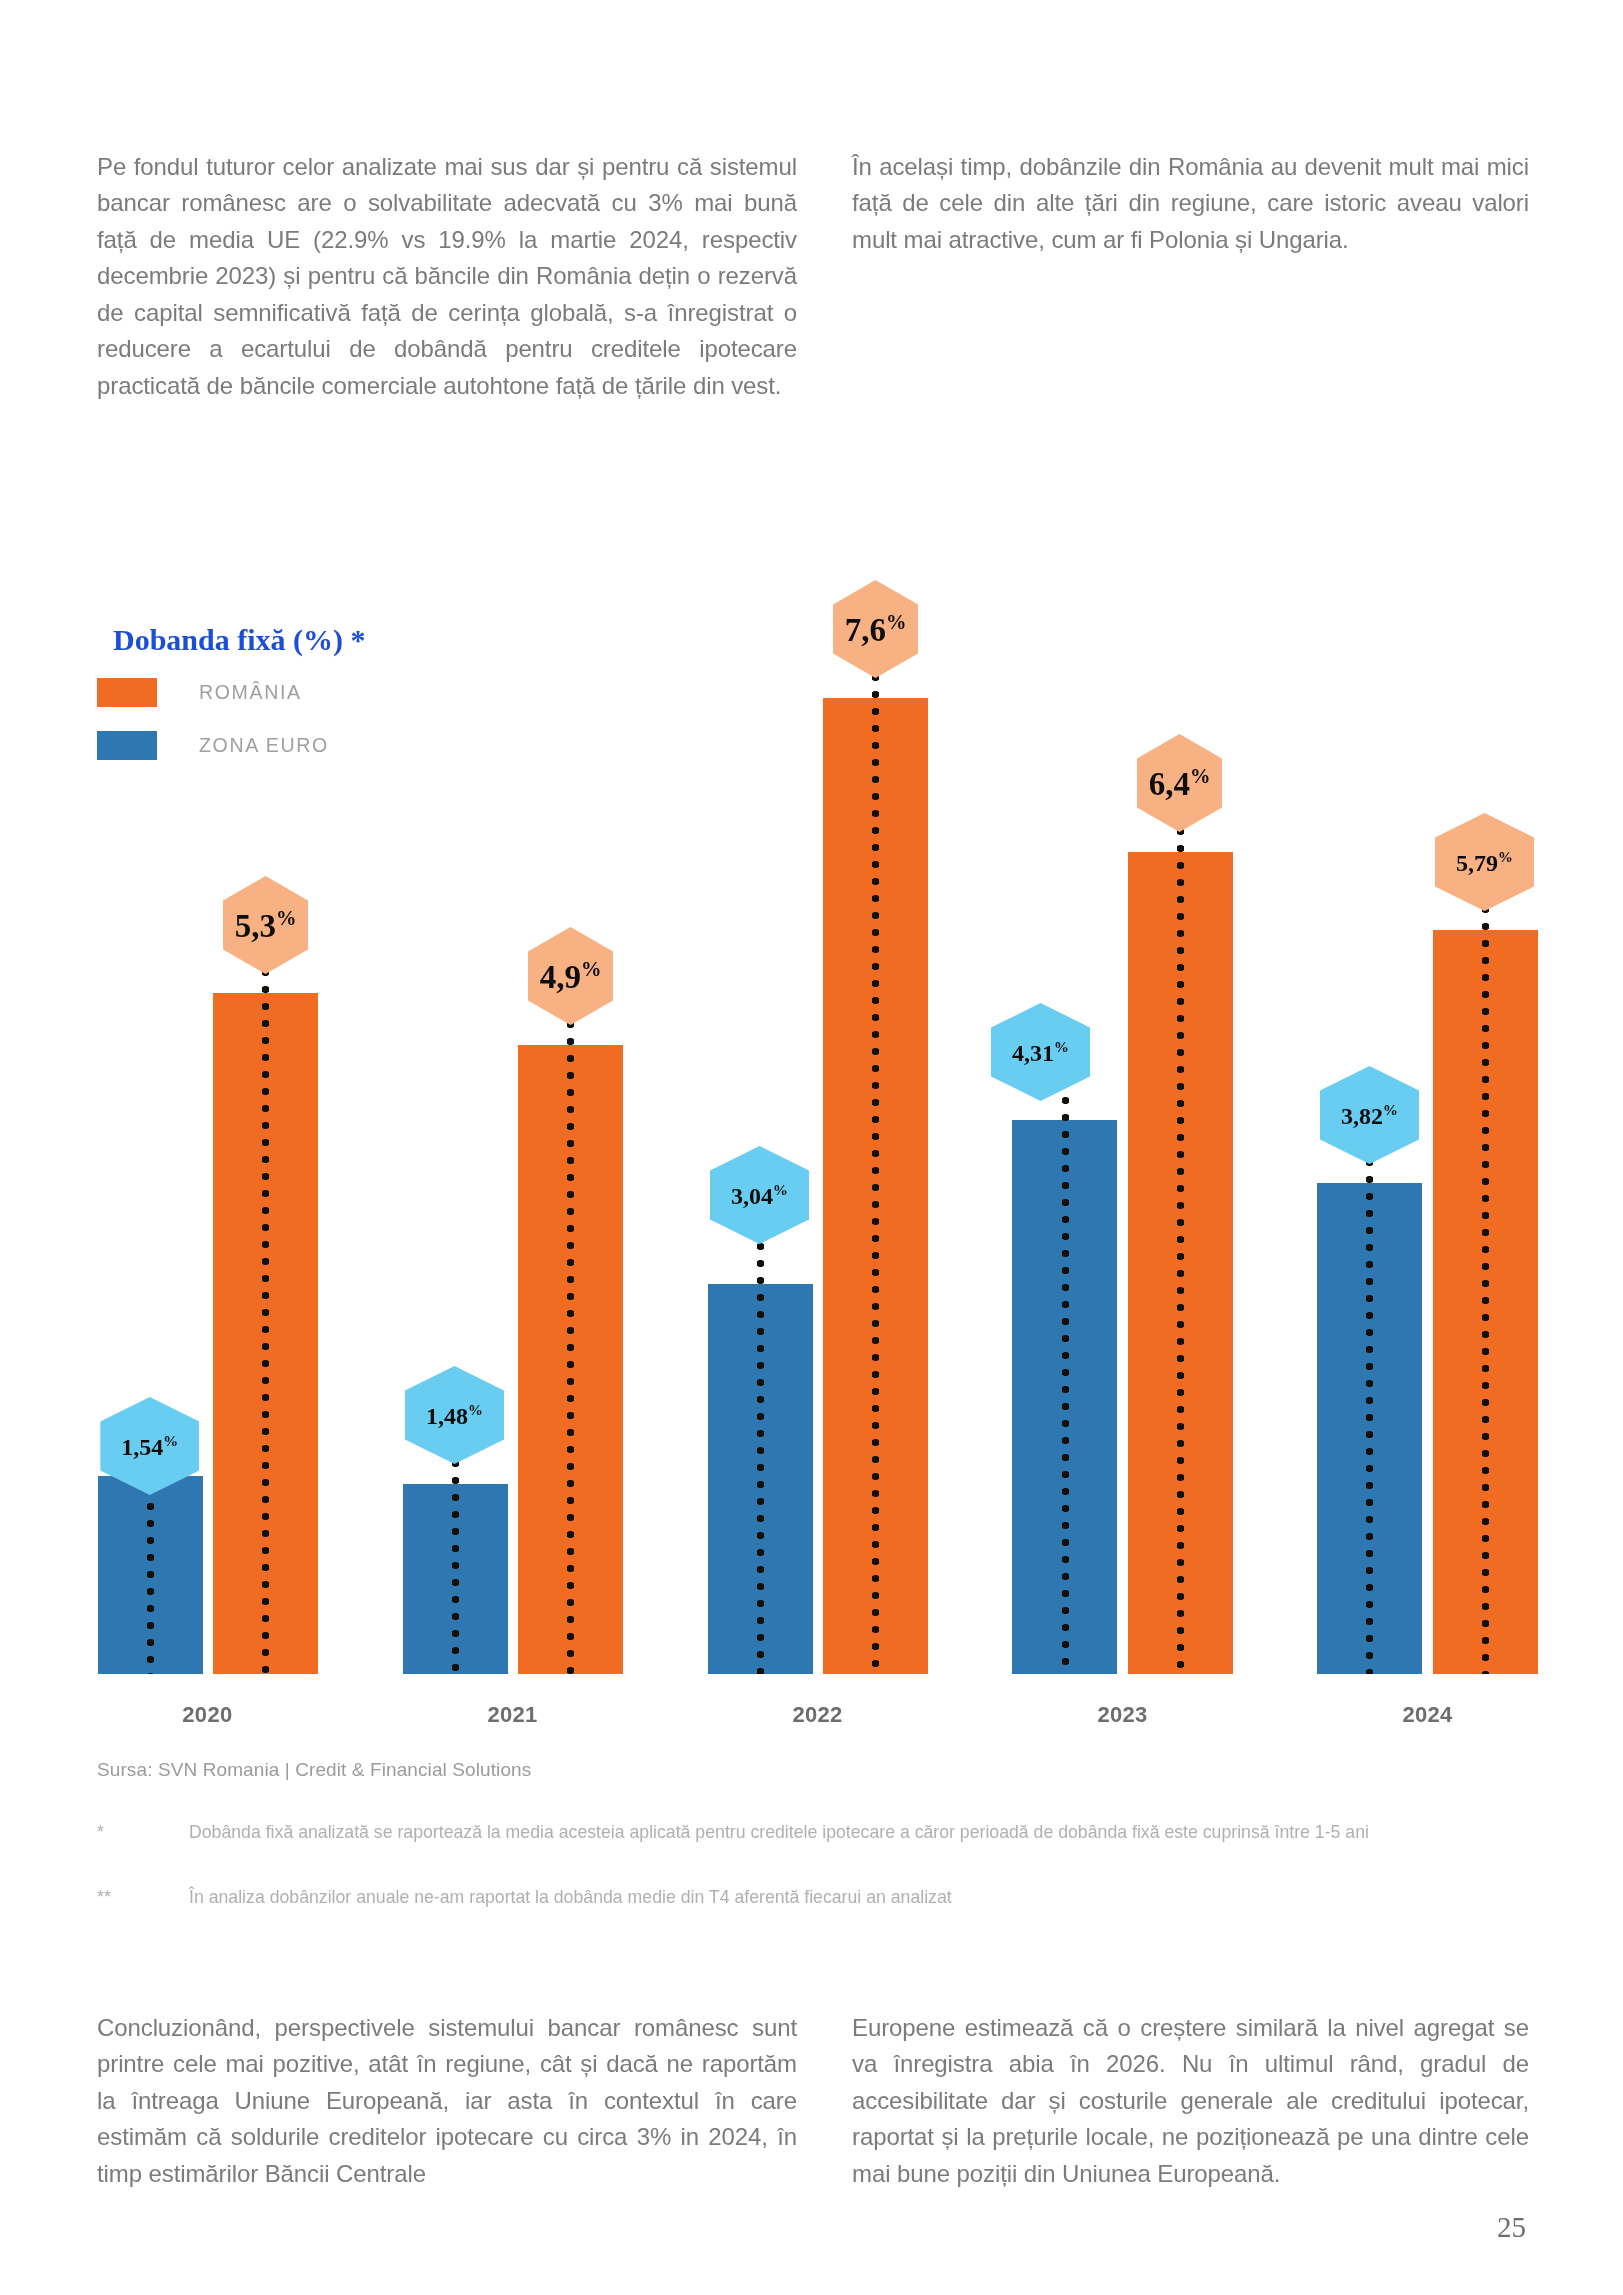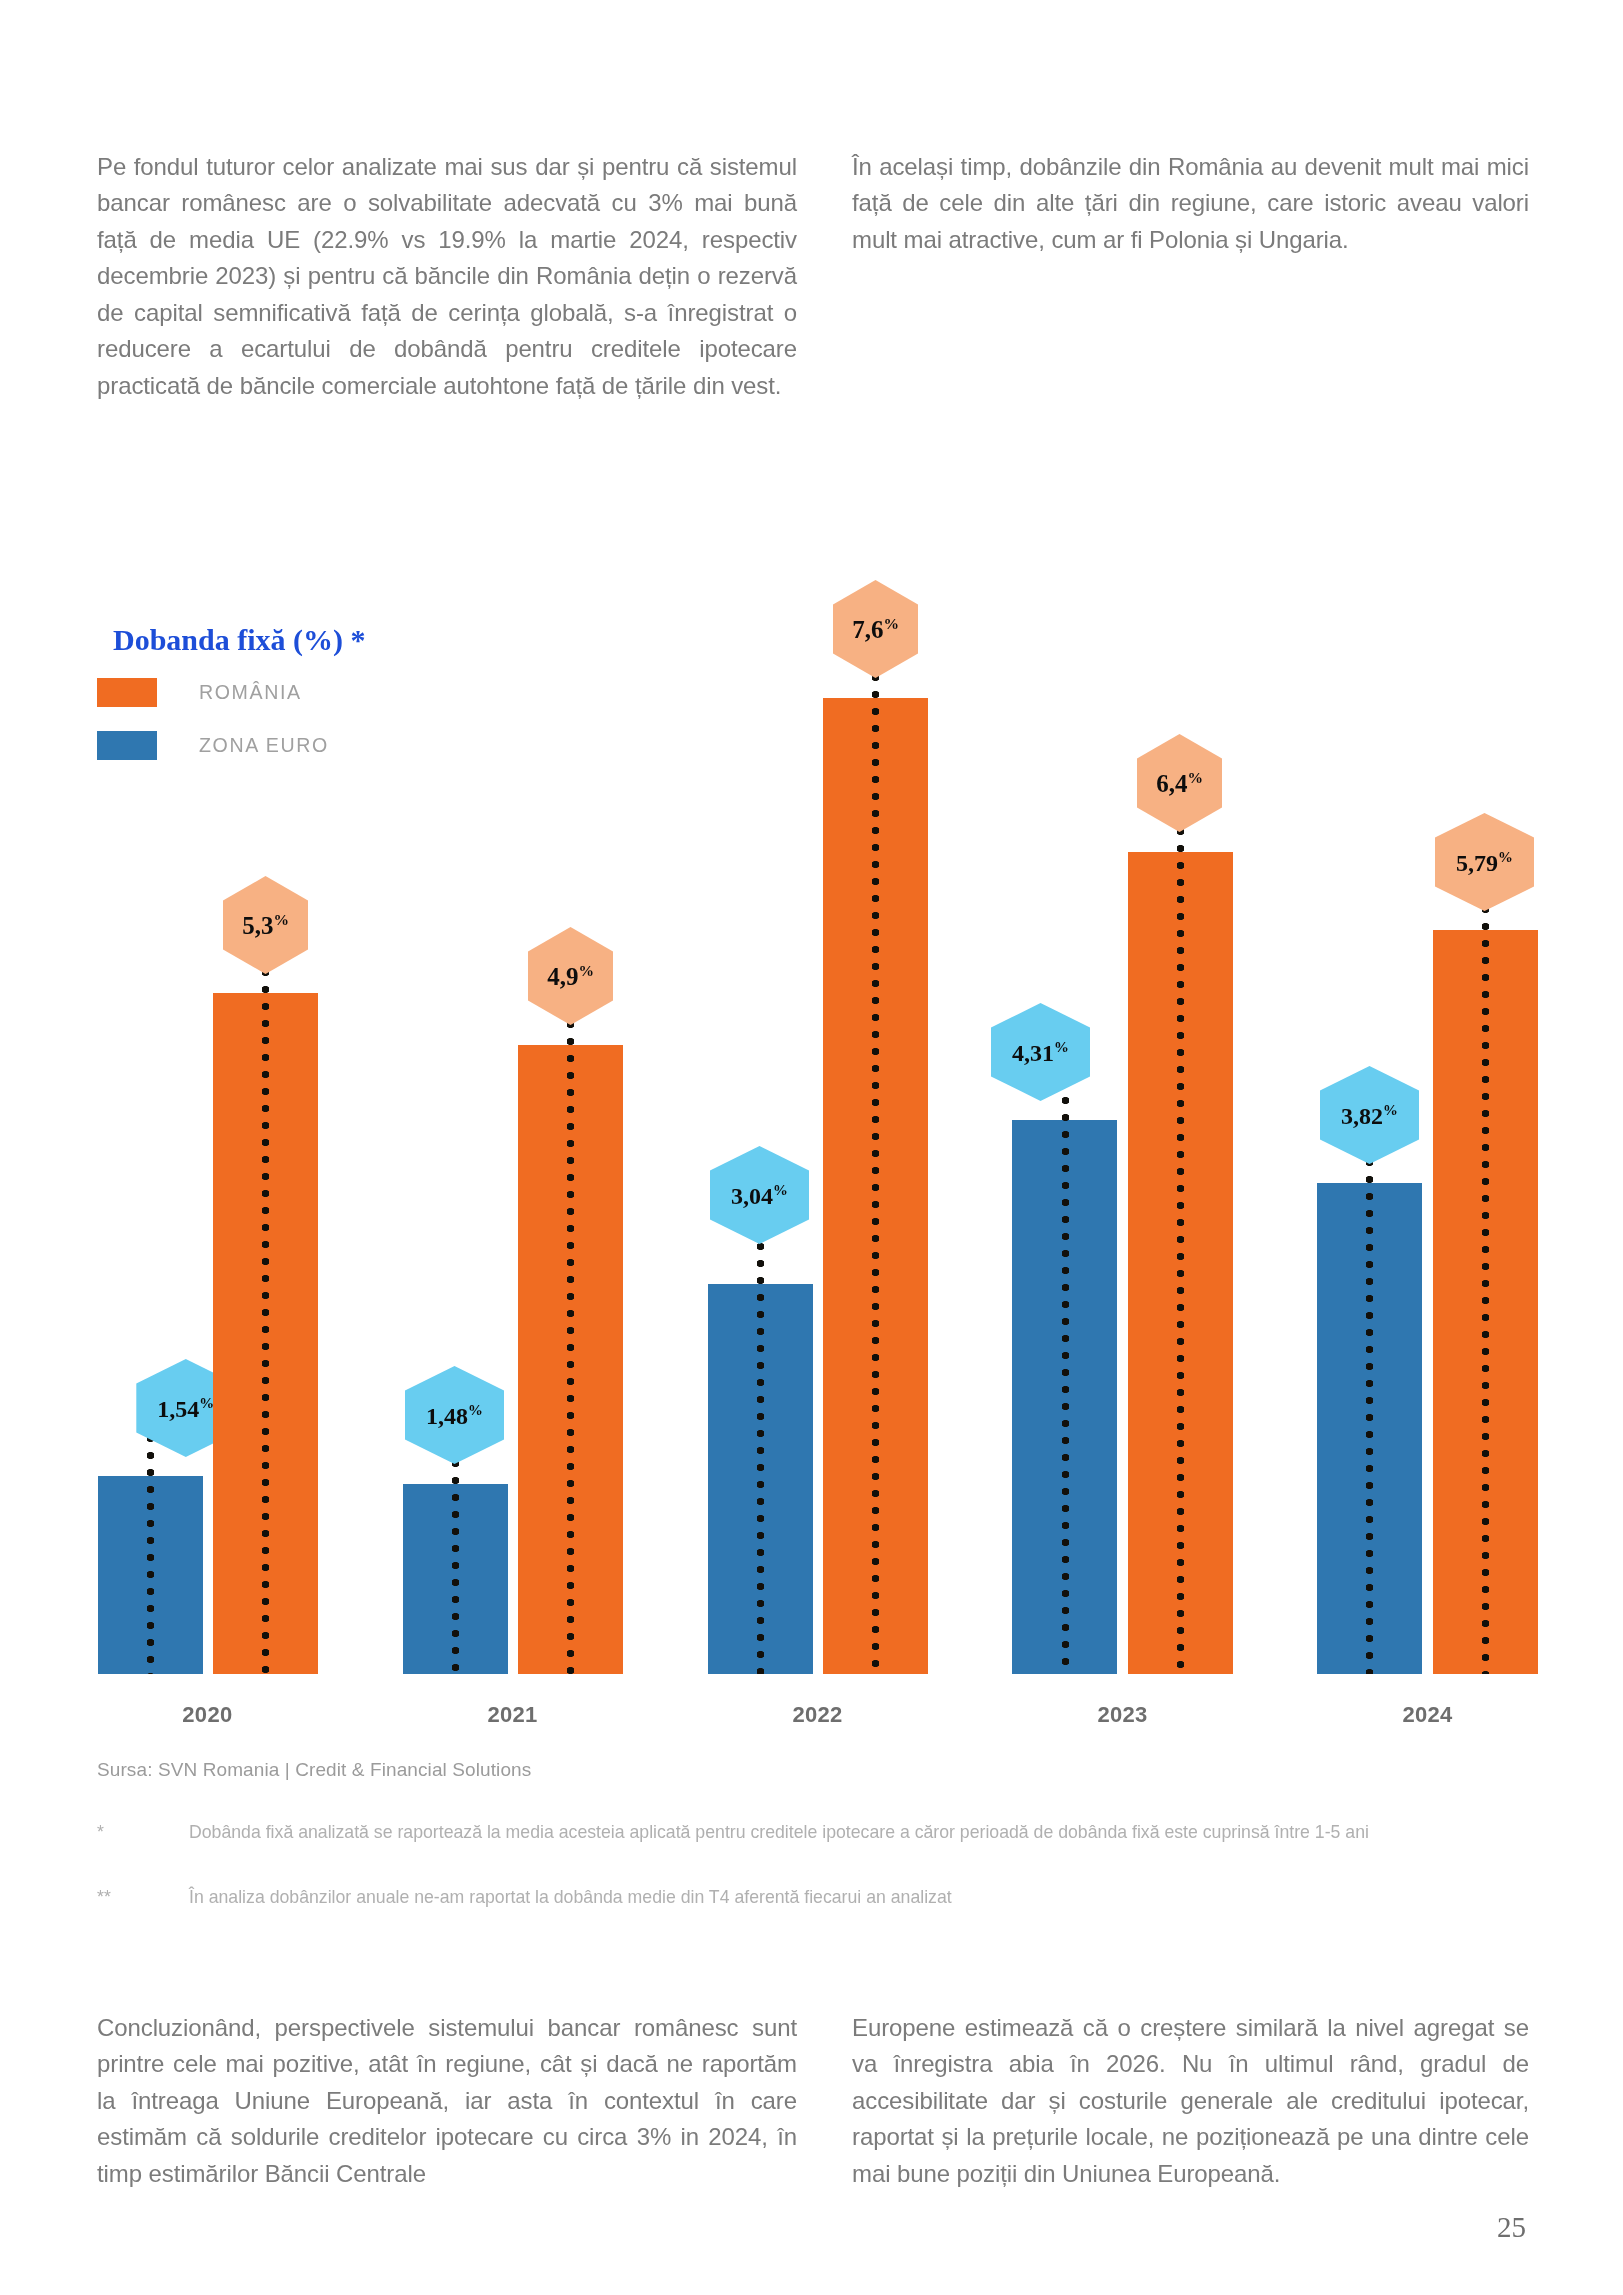--- a/index.html
+++ b/index.html
@@ -54,21 +54,21 @@
     background-size:6.5px 17px;background-repeat:repeat-y;
   }
 
   .hexlabel{
     position:absolute;
     width:85px;height:98px;
     display:flex;align-items:center;justify-content:center;
     clip-path:polygon(50% 0%, 100% 25%, 100% 75%, 50% 100%, 0% 75%, 0% 25%);
     font-family:"Liberation Serif","DejaVu Serif",serif;
     font-weight:700;color:#0d0d0d;
-    font-size:25px;line-height:1;
+    font-size:33px;line-height:1;
     letter-spacing:0px;
   }
   .hexlabel.ro{background:#f7b183;}
   .hexlabel.ez{background:#68cdf0;}
   .hexlabel.wide{width:99px;font-size:24px;}
   .hexlabel .pct{font-size:0.62em;vertical-align:super;line-height:1;}
 
   #xaxis{position:absolute;left:0;top:1152px;width:1440px;height:39px;}
   .xtick{
     position:absolute;top:0;width:209px;text-align:center;
@@ -120,21 +120,21 @@
       </div>
       <div class="legend-row">
         <span class="legend-swatch" id="sw-ez" style="background: rgb(47, 119, 176);"></span>
         <span class="legend-label">ZONA EURO</span>
       </div>
     </div>
 
     <div id="plot">
         <div class="bar ez" style="left: 0.7px; height: 198px; width: 105px;"></div>
         <div class="leader" style="left: 50px; height: 278px;"></div>
-        <div class="hexlabel ez wide" style="left: 3.3px; top: 809px; margin-left: 36px;">
+        <div class="hexlabel ez wide" style="left: 3.3px; top: 847px;">
           <span>1,54<span class="pct">%</span></span>
         </div>
         <div class="bar ro" style="left: 116px; height: 681px; width: 105px;"></div>
         <div class="leader" style="left: 165px; height: 761px;"></div>
         <div class="hexlabel ro" style="left: 126px; top: 326px;">
           <span>5,3<span class="pct">%</span></span>
         </div>
         <div class="bar ez" style="left: 306px; height: 190px; width: 105px;"></div>
         <div class="leader" style="left: 355px; height: 270px;"></div>
         <div class="hexlabel ez wide" style="left: 308px; top: 816px;">

